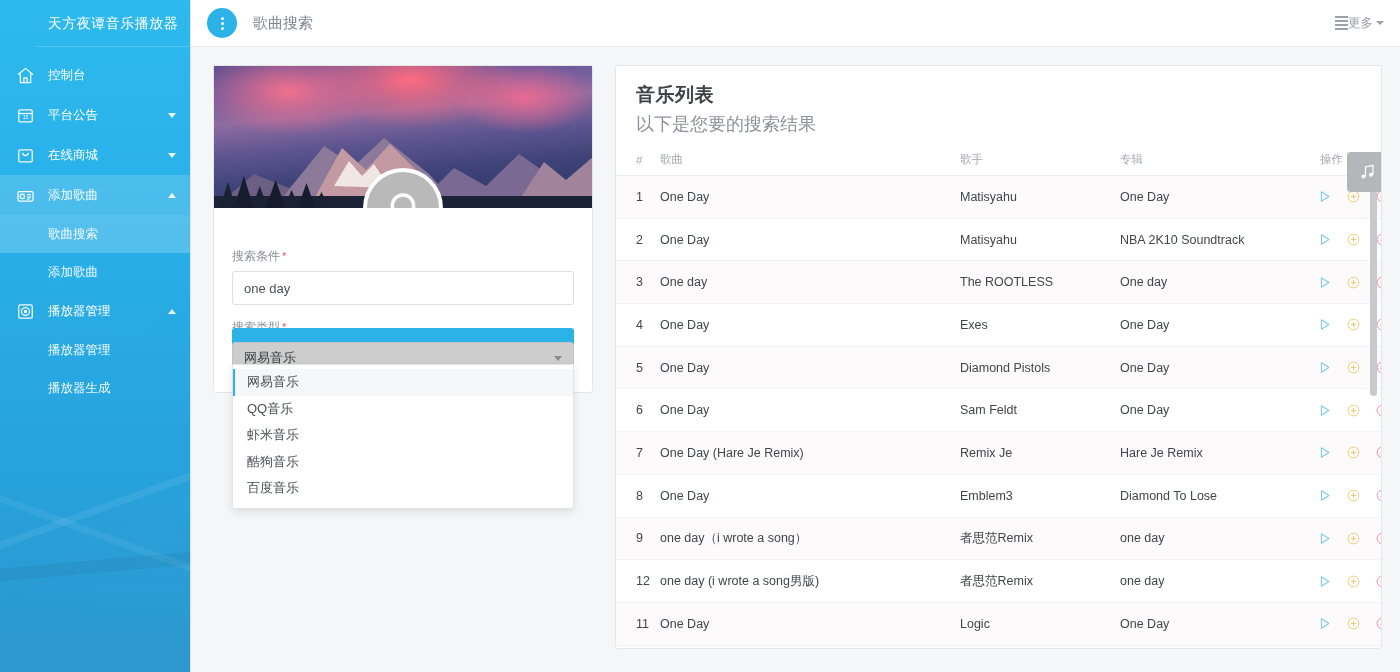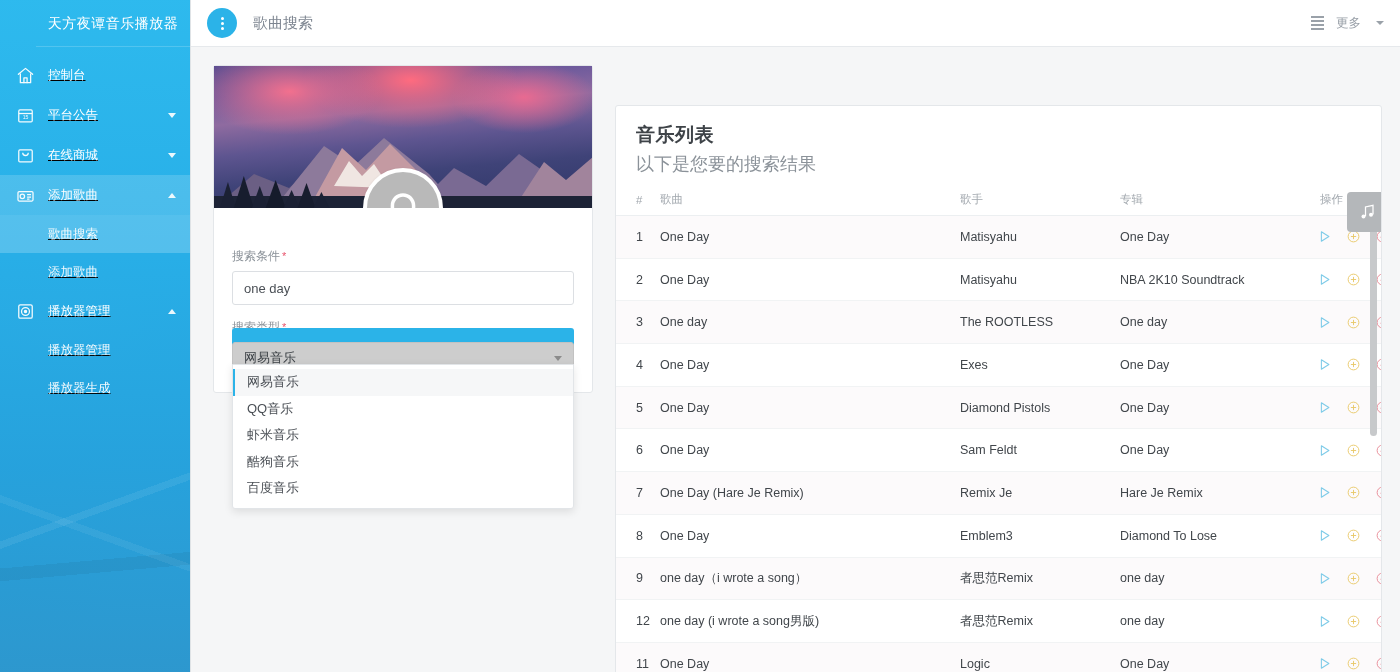--- a/index.html
+++ b/index.html
@@ -70,21 +70,21 @@
     background: linear-gradient(90deg,#b9b9b9,#efefef 20%,#9a9a9a 40%,#e3e3e3 60%,#a5a5a5 85%,#d9d9d9);
     opacity:.85;
   }
   .profile-name {
     margin-top: 10px;
     color: #ffffff; font-size: 12px;
     opacity: .95;
   }
   .caret-down { display:inline-block; margin-left:3px; border-left:4px solid transparent; border-right:4px solid transparent; border-top:4px solid currentColor; vertical-align: middle; }
 
-  .nav { margin-top: 8px; text-decoration: underline; }
+  .nav { margin-top: 8px; }
   .nav-item {
     display: flex; align-items: center;
     height: 40px;
     padding: 0 14px;
     color: #ffffff; font-size: 12.5px;
     cursor: pointer;
     position: relative;
   }
   .nav-item .ni-icon {
     width: 22px; height: 22px;
@@ -132,21 +132,21 @@
   .topbar-badge {
     width: 30px; height: 30px; border-radius: 50%;
     background: #2bb3e8;
     display: flex; align-items: center; justify-content: center;
     margin-right: 16px;
     flex: 0 0 30px;
   }
   .topbar-badge .dots { display: flex; flex-direction: column; gap: 2px; }
   .topbar-badge .dots i { width: 3px; height: 3px; border-radius: 50%; background: #fff; display: block; }
   .topbar-title { font-size: 15px; color: #7d8590; }
-  .topbar-right { margin-left: auto; display: flex; align-items: center; gap: 12px; color: #9aa1a9; font-size: 12.5px; cursor: pointer; }
+  .topbar-right { margin-left: auto; display: flex; align-items: center; gap: 0; color: #9aa1a9; font-size: 12.5px; cursor: pointer; }
   .list-icon { display: inline-flex; flex-direction: column; gap: 2px; }
   .list-icon i { display: block; width: 13px; height: 2px; background: #9aa1a9; }
 
   .content {
     flex: 1 1 auto;
     display: flex;
     padding: 18px 0 0 22px;
     gap: 22px;
     overflow: hidden;
     position: relative;
@@ -240,21 +240,21 @@
     position: absolute;
     left: 18px; right: 18px;
     top: 120px;
     height: 34px;
     background: #2bb3e8;
     border-radius: 3px;
     z-index: 1;
   }
 
   
-  .right-col { flex: 1 1 auto; min-width: 0; padding-right: 18px; margin-top: 40px; }
+  .right-col { flex: 1 1 auto; min-width: 0; padding-right: 18px; }
   .music-card {
     background: #ffffff;
     border: 1px solid #e4e7ea;
     border-radius: 3px;
     height: 584px;
     overflow: hidden;
     position: relative;
   }
   .mc-head { padding: 16px 20px 10px; }
   .mc-title { font-size: 19px; color: #3e4348; font-weight: bold; letter-spacing: .5px; }

